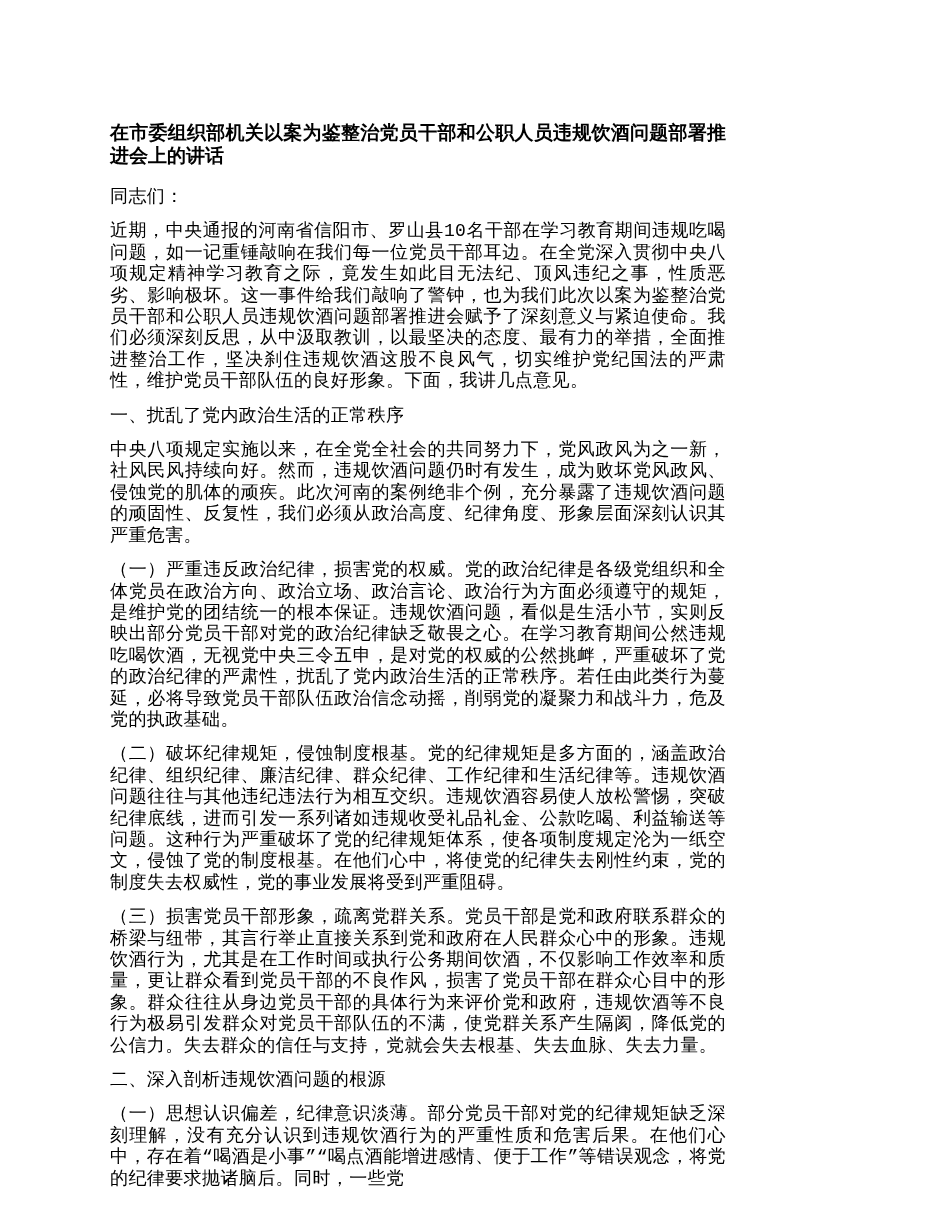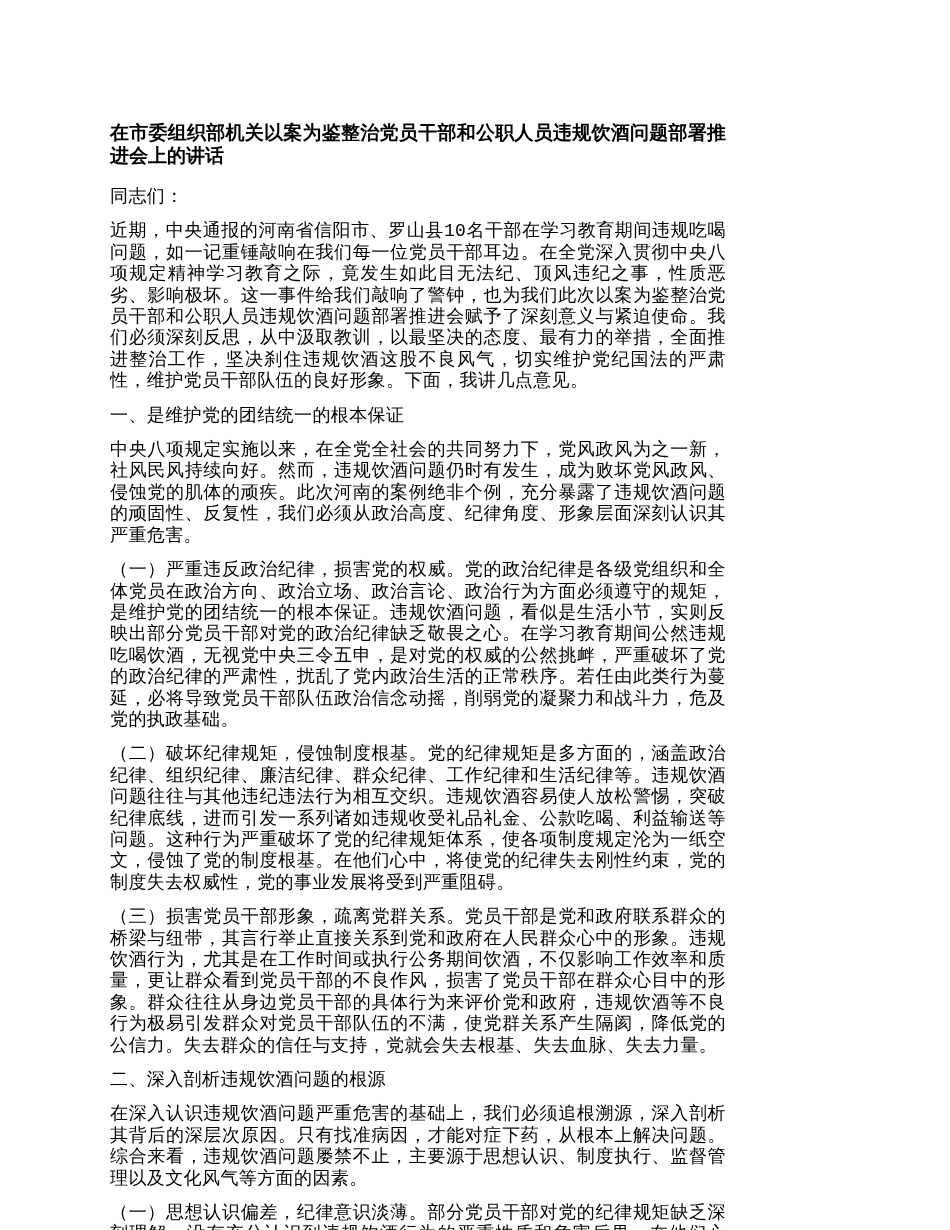--- a/index.html
+++ b/index.html
@@ -39,28 +39,27 @@
 </head>
 <body>
 
 <div class="page">
   <h1 class="doc-title">在市委组织部机关以案为鉴整治党员干部和公职人员违规饮酒问题部署推进会上的讲话</h1>
 
   <p class="para">同志们：</p>
 
   <p class="para">近期，中央通报的河南省信阳市、罗山县10名干部在学习教育期间违规吃喝问题，如一记重锤敲响在我们每一位党员干部耳边。在全党深入贯彻中央八项规定精神学习教育之际，竟发生如此目无法纪、顶风违纪之事，性质恶劣、影响极坏。这一事件给我们敲响了警钟，也为我们此次以案为鉴整治党员干部和公职人员违规饮酒问题部署推进会赋予了深刻意义与紧迫使命。我们必须深刻反思，从中汲取教训，以最坚决的态度、最有力的举措，全面推进整治工作，坚决刹住违规饮酒这股不良风气，切实维护党纪国法的严肃性，维护党员干部队伍的良好形象。下面，我讲几点意见。</p>
 
-  <p class="para">一、是维护党的团结统一的根本保证</p>
+  <p class="para">一、扰乱了党内政治生活的正常秩序</p>
 
   <p class="para">中央八项规定实施以来，在全党全社会的共同努力下，党风政风为之一新，社风民风持续向好。然而，违规饮酒问题仍时有发生，成为败坏党风政风、侵蚀党的肌体的顽疾。此次河南的案例绝非个例，充分暴露了违规饮酒问题的顽固性、反复性，我们必须从政治高度、纪律角度、形象层面深刻认识其严重危害。</p>
 
   <p class="para">（一）严重违反政治纪律，损害党的权威。党的政治纪律是各级党组织和全体党员在政治方向、政治立场、政治言论、政治行为方面必须遵守的规矩，是维护党的团结统一的根本保证。违规饮酒问题，看似是生活小节，实则反映出部分党员干部对党的政治纪律缺乏敬畏之心。在学习教育期间公然违规吃喝饮酒，无视党中央三令五申，是对党的权威的公然挑衅，严重破坏了党的政治纪律的严肃性，扰乱了党内政治生活的正常秩序。若任由此类行为蔓延，必将导致党员干部队伍政治信念动摇，削弱党的凝聚力和战斗力，危及党的执政基础。</p>
 
   <p class="para">（二）破坏纪律规矩，侵蚀制度根基。党的纪律规矩是多方面的，涵盖政治纪律、组织纪律、廉洁纪律、群众纪律、工作纪律和生活纪律等。违规饮酒问题往往与其他违纪违法行为相互交织。违规饮酒容易使人放松警惕，突破纪律底线，进而引发一系列诸如违规收受礼品礼金、公款吃喝、利益输送等问题。这种行为严重破坏了党的纪律规矩体系，使各项制度规定沦为一纸空文，侵蚀了党的制度根基。在他们心中，将使党的纪律失去刚性约束，党的制度失去权威性，党的事业发展将受到严重阻碍。</p>
 
   <p class="para">（三）损害党员干部形象，疏离党群关系。党员干部是党和政府联系群众的桥梁与纽带，其言行举止直接关系到党和政府在人民群众心中的形象。违规饮酒行为，尤其是在工作时间或执行公务期间饮酒，不仅影响工作效率和质量，更让群众看到党员干部的不良作风，损害了党员干部在群众心目中的形象。群众往往从身边党员干部的具体行为来评价党和政府，违规饮酒等不良行为极易引发群众对党员干部队伍的不满，使党群关系产生隔阂，降低党的公信力。失去群众的信任与支持，党就会失去根基、失去血脉、失去力量。</p>
 
   <p class="para">二、深入剖析违规饮酒问题的根源</p>
 
-  <p class="para">在深入认识违规饮酒问题严重危害的基础上，我们必须追根溯源，深入剖析其背后的深层次原因。只有找准病因，才能对症下药，从根本上解决问题。综合来看，违规饮酒问题屡禁不止，主要源于思想认识、制度执行、监督管理以及文化风气等方面的因素。</p>
 
   <p class="para">（一）思想认识偏差，纪律意识淡薄。部分党员干部对党的纪律规矩缺乏深刻理解，没有充分认识到违规饮酒行为的严重性质和危害后果。在他们心中，存在着“喝酒是小事”“喝点酒能增进感情、便于工作”等错误观念，将党的纪律要求抛诸脑后。同时，一些党</p>
 </div>
 
 </body></html>

